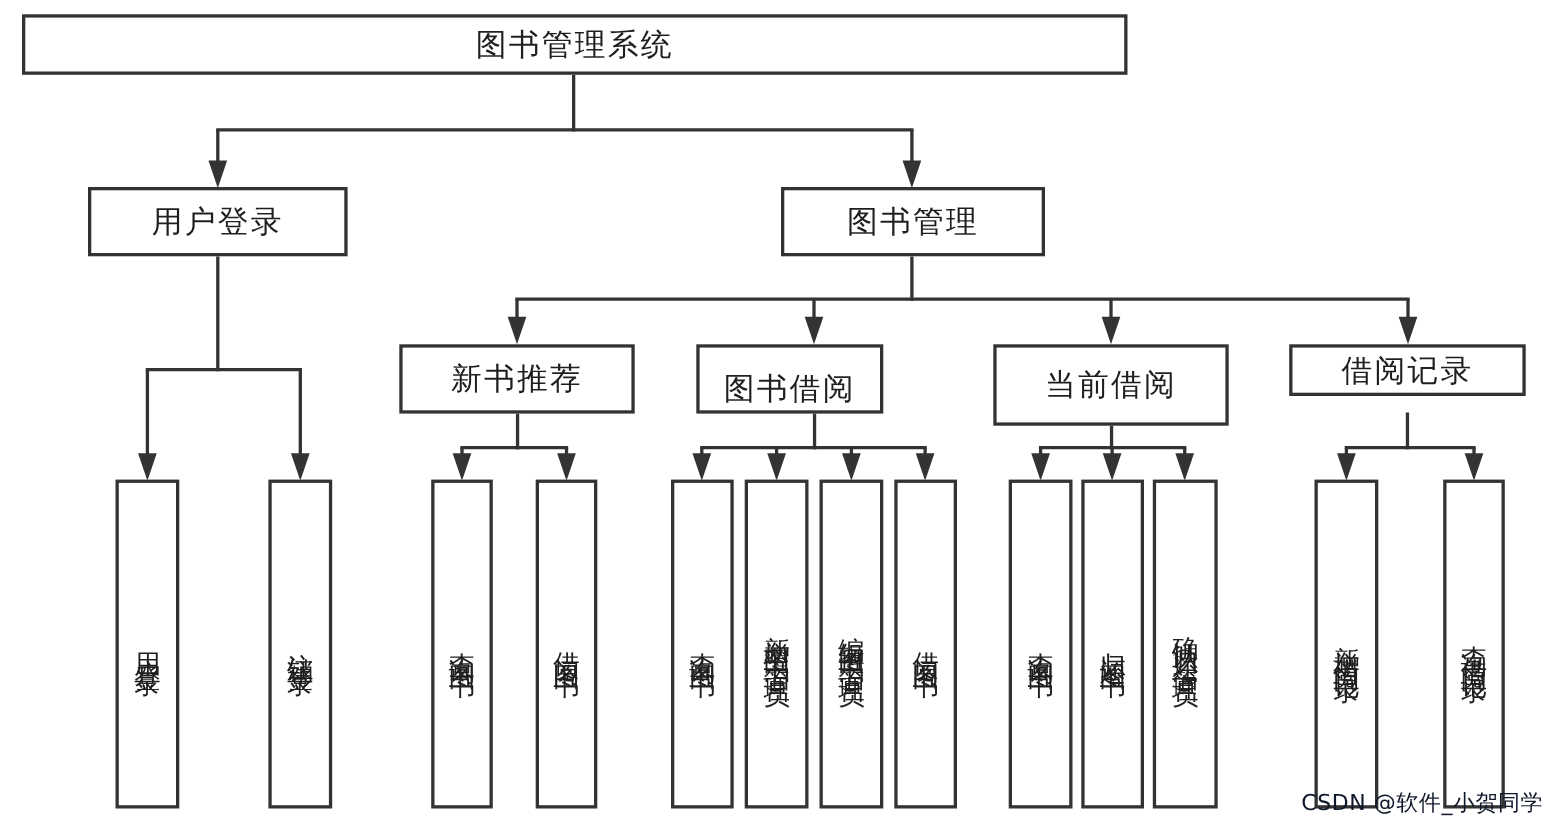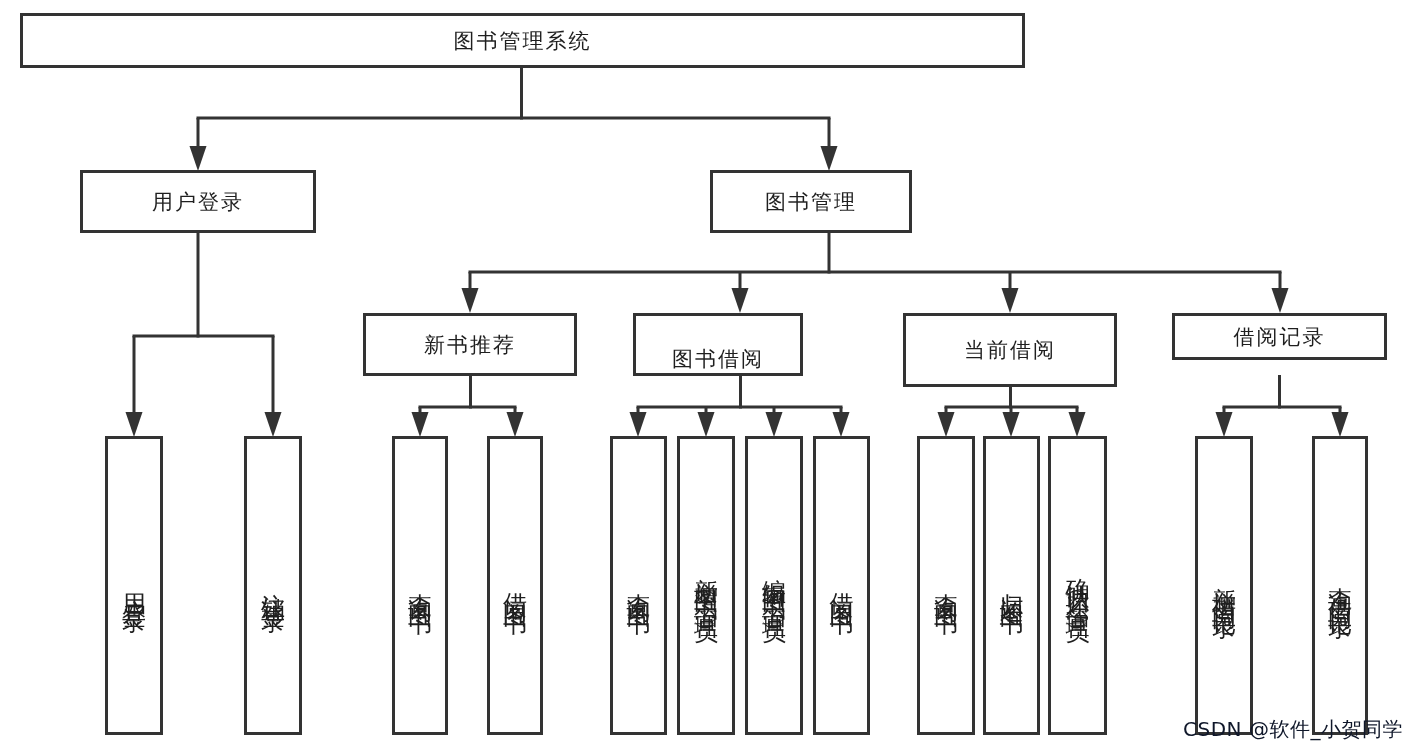--- a/index.html
+++ b/index.html
@@ -19,39 +19,39 @@
   }
   .node {
     position: absolute;
     box-sizing: border-box;
     background: #ffffff;
     border: 3px solid #333333;
     display: flex;
     align-items: center;
     justify-content: center;
     color: #1f1f1f;
-    font-size: 21px;
+    font-size: 28px;
     letter-spacing: 2px;
     z-index: 2;
     white-space: nowrap;
   }
   .leaf {
     top: 436px;
     height: 299px;
     writing-mode: vertical-rl;
     text-orientation: mixed;
     letter-spacing: 6px;
     font-size: 24px;
     white-space: normal;
   }
   
   #n-root        { left: 20px;   top: 13px;  width: 1005px; height: 55px; }
   
   #n-login       { left: 80px;   top: 170px; width: 236px;  height: 63px; }
-  #n-bookmgmt    { left: 710px;  top: 170px; width: 202px;  height: 63px; }
+  #n-bookmgmt    { left: 710px;  top: 170px; width: 240px;  height: 63px; }
   
   #n-newbook     { left: 363px;  top: 313px; width: 214px;  height: 63px; }
   #n-bookborrow  { left: 633px;  top: 313px; width: 170px;  height: 63px; align-items: flex-end; }
   #n-current     { left: 903px;  top: 313px; width: 214px;  height: 74px; }
   #n-records     { left: 1172px; top: 313px; width: 215px;  height: 47px; }
   
   #l-userlogin   { left: 105px;  width: 58px; }
   #l-logout      { left: 244px;  width: 58px; }
   #l-nb-query    { left: 392px;  width: 56px; }
   #l-nb-borrow   { left: 487px;  width: 56px; }

